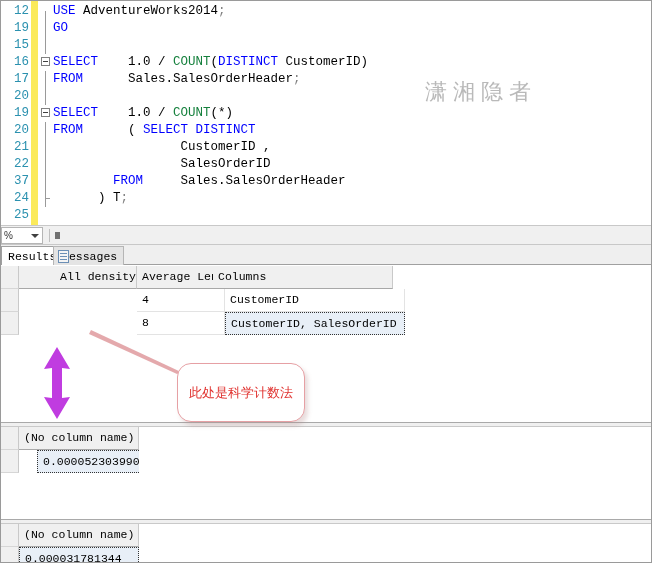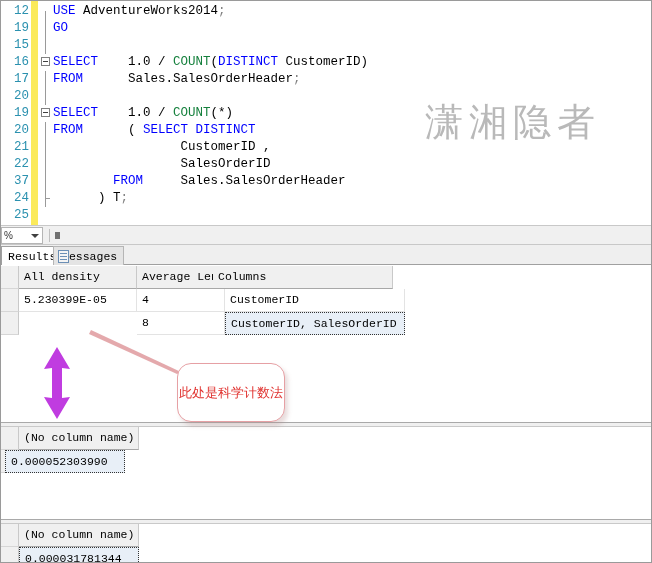--- a/index.html
+++ b/index.html
@@ -94,22 +94,22 @@
     color: #000000;
   }
   .kw  { color: #0000ff; }
   .str { color: #ce0000; }
   .fn  { color: #15803d; }
   .pl  { color: #000000; }
   .gray{ color: #808080; }
 
   .watermark {
     position: absolute;
-    left: 424px; top: 96px;
-    font-size: 38px;
+    left: 424px; top: 76px;
+    font-size: 22px;
     letter-spacing: 6px;
     color: #b9b9b9;
     font-family: "DejaVu Sans", sans-serif;
     white-space: nowrap;
     user-select: none;
   }
 
   
   .zoom-strip {
     position: absolute;
@@ -297,21 +297,21 @@
   
   .anno-layer {
     position: absolute;
     left: 0; top: 0;
     width: 650px; height: 561px;
     pointer-events: none;
   }
   .callout {
     position: absolute;
     left: 176px; top: 362px;
-    width: 108px; height: 59px;
+    width: 128px; height: 59px;
     background: #ffffff;
     border: 1.6px solid #e6a0a4;
     border-radius: 14px;
     box-shadow: 3px 4px 4px rgba(180,140,140,0.30);
     box-sizing: border-box;
     padding-left: 39px;
   }
   .callout-text {
     position: absolute;
     left: 0; top: 0;
@@ -370,28 +370,27 @@
     </div>
     <div class="tab inactive">
       <span class="msg-icon"></span>
       <span>Messages</span>
     </div>
   </div>
 
   <div class="grid1" id="grid1-host">
       <div class="grid-row" style="top: 0px;">
         <div class="rowhdr"></div>
-        <div class="hdrcell" style="left: 18px; width: 118px;">All density</div>
+        <div class="hdrcell" style="left: 18px; width: 118px; text-align: right;">All density</div>
         <div class="hdrcell" style="left: 136px; width: 88px;">Average Length</div>
         <div class="hdrcell" style="left: 212px; width: 180px;">Columns</div>
         <div class="grid-fill" style="left: 404px; width: 246px; border-bottom: 1px solid rgb(168, 168, 168);"></div>
       </div>
       <div class="grid-row" style="top: 23px;">
         <div class="rowhdr"></div>
-        <div class="cell" style="left: 18px; width: 118px;">5.230399E-05</div>
         <div class="cell" style="left: 136px; width: 88px;">4</div>
         <div class="cell" style="left: 224px; width: 180px;">CustomerID</div>
         <div class="grid-fill" style="left: 404px; width: 246px;"></div>
       </div>
       <div class="grid-row" style="top: 46px;">
         <div class="rowhdr"></div>
         <div class="cell" style="left: 136px; width: 88px;">8</div>
         <div class="cell selected" style="left: 224px; width: 180px;">CustomerID, SalesOrderID</div>
         <div class="grid-fill" style="left: 404px; width: 246px;"></div>
       </div>
@@ -401,21 +400,21 @@
 
   <div class="panel-sep" style="top:421px;"></div>
   <div class="grid1" id="grid2-host" style="top:426px;height:46px;">
       <div class="grid-row" style="top: 0px;">
         <div class="rowhdr"></div>
         <div class="hdrcell" style="left: 18px; width: 120px;">(No column name)</div>
         <div class="grid-fill" style="left: 138px; width: 512px; border-bottom: 1px solid rgb(168, 168, 168);"></div>
       </div>
       <div class="grid-row" style="top: 23px;">
         <div class="rowhdr"></div>
-        <div class="cell selected" style="left: 4px; width: 120px;">0.000052303990</div>
+        <div class="cell selected" style="left: 36px; width: 120px;">0.000052303990</div>
         <div class="grid-fill" style="left: 138px; width: 512px;"></div>
       </div>
     </div>
   <div class="grid-blank" style="top:472px;height:46px;"></div>
 
   <div class="panel-sep" style="top:518px;"></div>
   <div class="grid1" id="grid3-host" style="top:523px;height:46px;">
       <div class="grid-row" style="top: 0px;">
         <div class="rowhdr"></div>
         <div class="hdrcell" style="left: 18px; width: 120px;">(No column name)</div>

